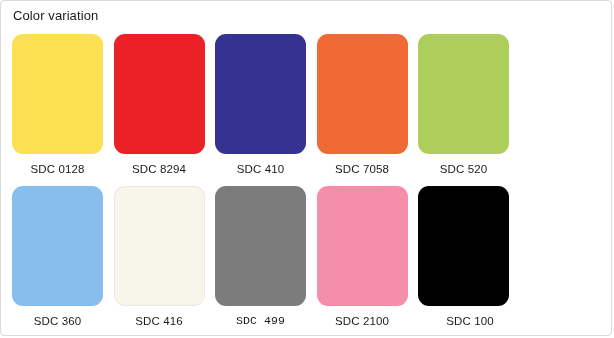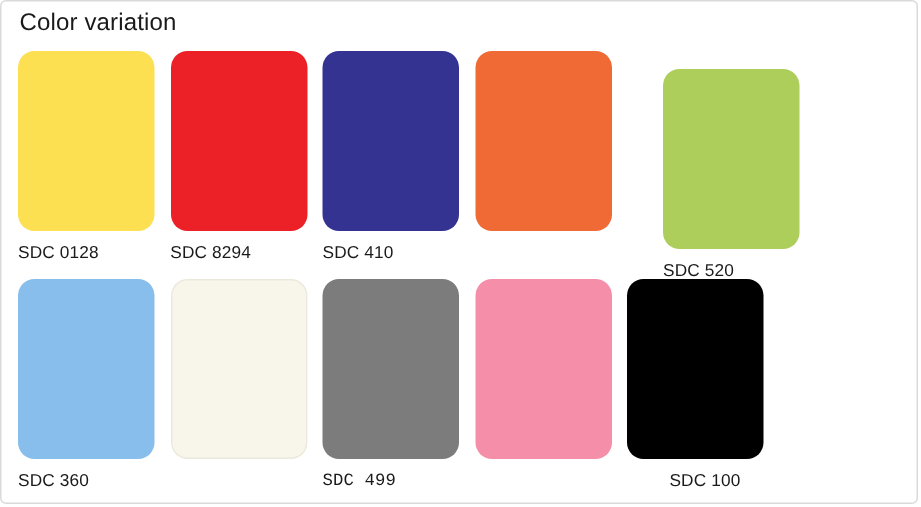--- a/index.html
+++ b/index.html
@@ -27,21 +27,21 @@
     height: 336px;
     box-sizing: border-box;
     border: 1px solid #d9dadb;
     border-radius: 4px;
     background: #ffffff;
   }
   .panel-title {
     position: absolute;
     left: 12px;
     top: 7px;
-    font-size: 16px;
+    font-size: 13px;
     line-height: 16px;
     color: #1a1a1a;
     letter-spacing: 0.1px;
     white-space: nowrap;
   }
   .swatch-grid {
     position: absolute;
     left: 11px;
     top: 33px;
     width: 592px;
@@ -63,21 +63,21 @@
     box-sizing: border-box;
   }
   .swatch-chip.has-edge {
     box-shadow: inset 0 0 0 1px rgba(0, 0, 0, 0.05);
   }
   .swatch-label {
     margin-top: 8px;
     font-size: 11.5px;
     line-height: 14px;
     color: #1a1a1a;
-    text-align: left;
+    text-align: center;
     white-space: nowrap;
     letter-spacing: 0.1px;
   }
   .swatch-label.align-left {
     text-align: center;
     padding-left: 13px;
   }
 </style>
 </head>
 <body>
@@ -96,40 +96,43 @@
           <div class="swatch-cell" style="left: 101.5px;">
             <div class="swatch-chip" style="background: rgb(236, 32, 39);"></div>
             <div class="swatch-label">SDC 8294</div>
           </div>
           <div class="swatch-cell" style="left: 203px;">
             <div class="swatch-chip" style="background: rgb(52, 51, 145);"></div>
             <div class="swatch-label">SDC 410</div>
           </div>
           <div class="swatch-cell" style="left: 304.5px;">
             <div class="swatch-chip" style="background: rgb(240, 106, 53);"></div>
+            <div class="swatch-label">SDC 7058</div>
           </div>
-          <div class="swatch-cell" style="left: 430px; margin-top: 12px;">
+          <div class="swatch-cell" style="left: 406px;">
             <div class="swatch-chip" style="background: rgb(174, 206, 92);"></div>
             <div class="swatch-label">SDC 520</div>
           </div>
         </div>
         <div class="swatch-row">
           <div class="swatch-cell" style="left: 0px;">
             <div class="swatch-chip" style="background: rgb(135, 190, 236);"></div>
             <div class="swatch-label">SDC 360</div>
           </div>
           <div class="swatch-cell" style="left: 101.5px;">
             <div class="swatch-chip has-edge" style="background: rgb(248, 246, 234);"></div>
+            <div class="swatch-label">SDC 416</div>
           </div>
           <div class="swatch-cell" style="left: 203px; font-family: Liberation Mono, monospace;">
             <div class="swatch-chip" style="background: rgb(124, 124, 124);"></div>
             <div class="swatch-label">SDC 499</div>
           </div>
           <div class="swatch-cell" style="left: 304.5px;">
             <div class="swatch-chip" style="background: rgb(245, 142, 168);"></div>
+            <div class="swatch-label">SDC 2100</div>
           </div>
           <div class="swatch-cell" style="left: 406px;">
             <div class="swatch-chip" style="background: rgb(0, 0, 0);"></div>
             <div class="swatch-label align-left">SDC 100</div>
           </div>
         </div>
       </div>
 
   </div>
 </div>

